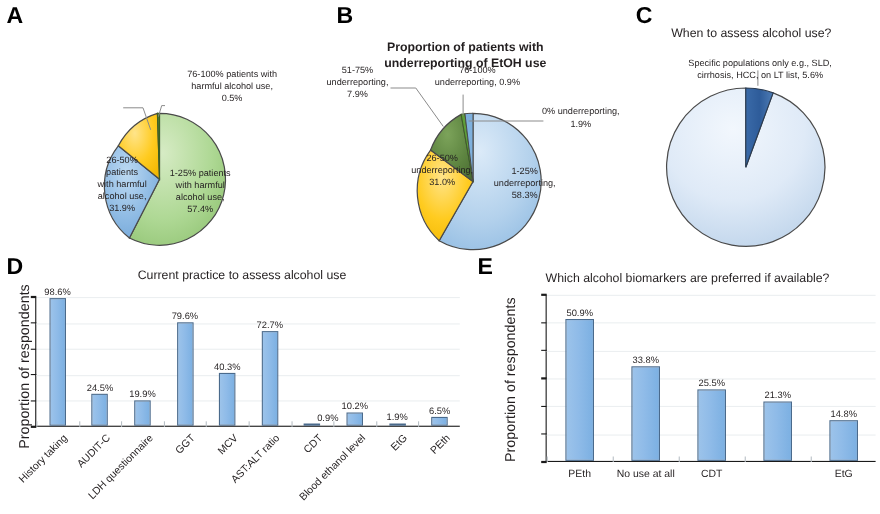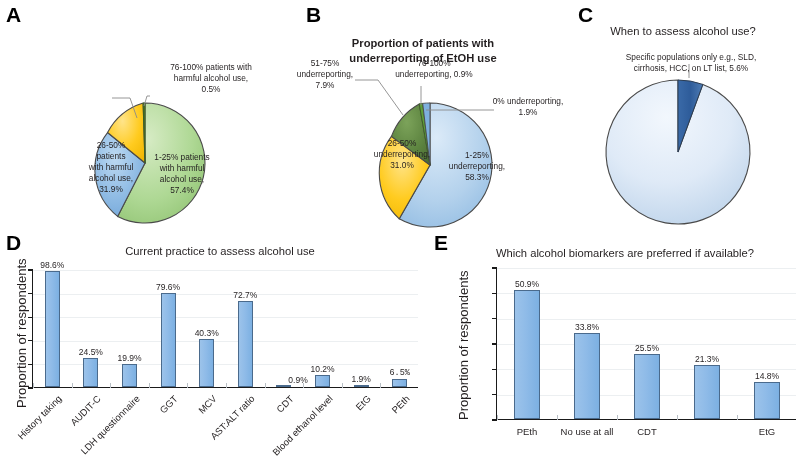--- a/index.html
+++ b/index.html
@@ -304,21 +304,21 @@
         <div class="xtick-label rot" style="left: 54.9px; width: 200px; top: 123px;">CDT</div>
         <div class="bar" title="Blood ethanol level: 10.2%" style="left: 282px; width: 15px; height: 12.036px;"></div>
         <div class="bar-value" style="left: 261.5px; width: 56px; top: 93.964px;">10.2%</div>
         <div class="xtick-mark" style="left: 270.2px; top: 113px; height: 5px;"></div>
         <div class="xtick-label rot" style="left: 93.5px; width: 200px; top: 123px;">Blood ethanol level</div>
         <div class="bar" title="EtG: 1.9%" style="left: 320.6px; width: 15px; height: 2.242px;"></div>
         <div class="bar-value" style="left: 300.1px; width: 56px; top: 103.758px;">1.9%</div>
         <div class="xtick-mark" style="left: 308.8px; top: 113px; height: 5px;"></div>
         <div class="xtick-label rot" style="left: 132.1px; width: 200px; top: 123px;">EtG</div>
         <div class="bar" title="PEth: 6.5%" style="left: 359.2px; width: 15px; height: 7.67px;"></div>
-        <div class="bar-value" style="left: 338.7px; width: 56px; top: 98.33px; font-family: Liberation Mono, monospace;">6.5%</div>
+        <div class="bar-value" style="left: 338.7px; width: 56px; top: 98.33px;">6.5%</div>
         <div class="xtick-mark" style="left: 347.4px; top: 113px; height: 5px;"></div>
         <div class="xtick-label rot" style="left: 170.7px; width: 200px; top: 123px;">PEth</div>
       </div>
   </div>
 </div>
 
 <div class="panel" style="left:430px;top:230px;width:370px;height:237px;">
   <div class="panel-letter" style="left:4px;top:2px;">E</div>
   <div class="panel-title" style="left:30px;top:16px;width:330px;">Which alcohol biomarkers are preferred if available?</div>
   <div class="ylabel" style="left:26px;top:190px;">Proportion of respondents</div>

